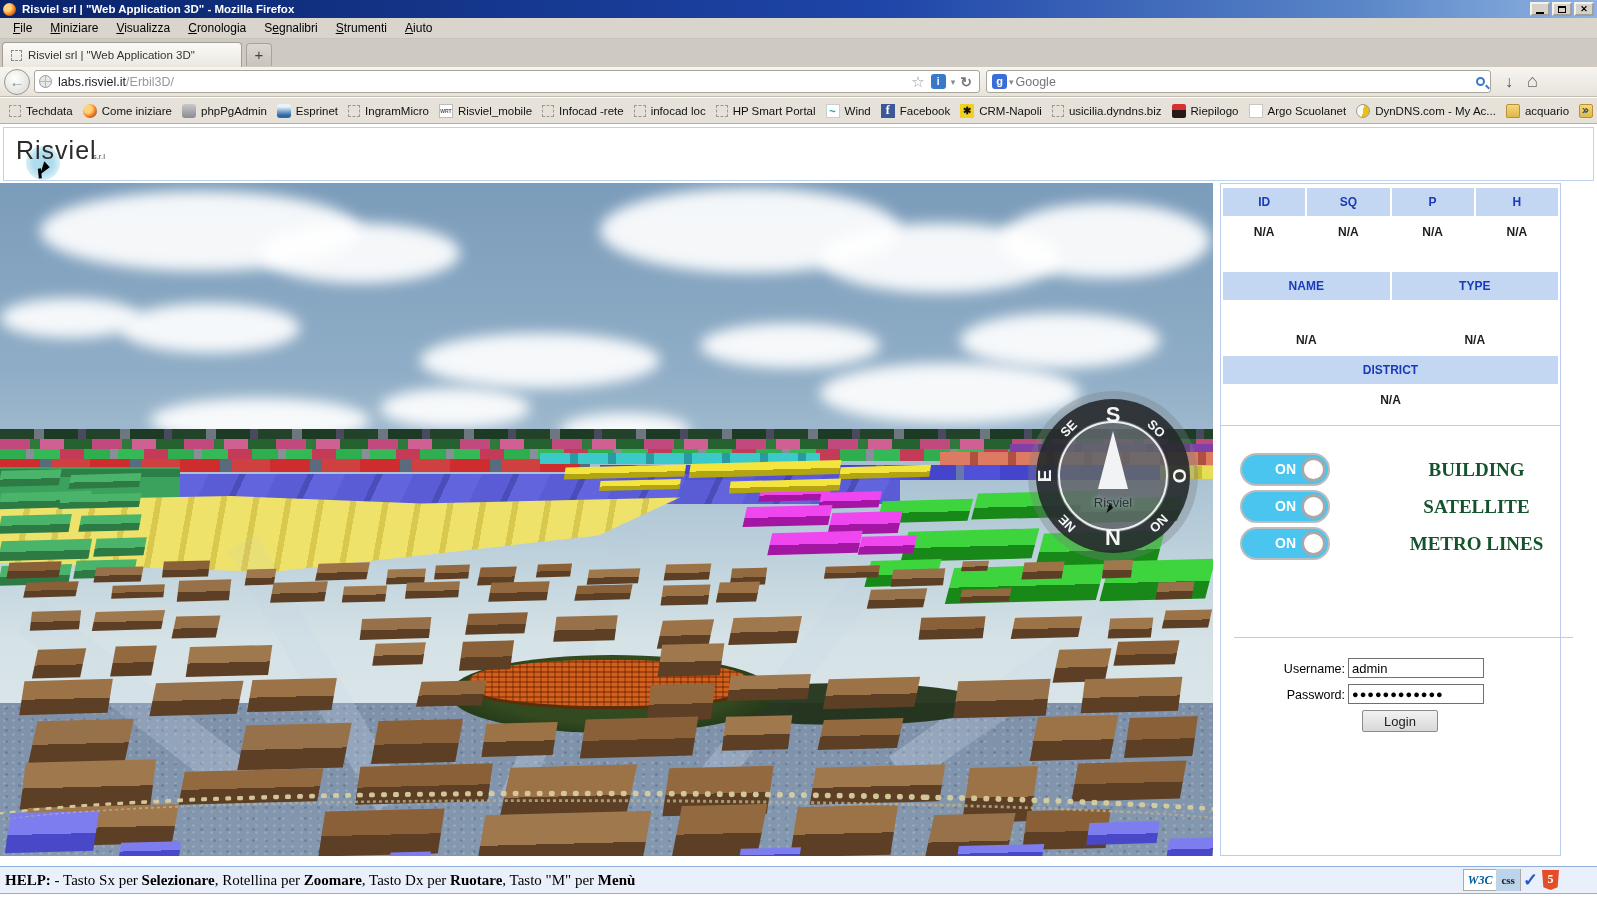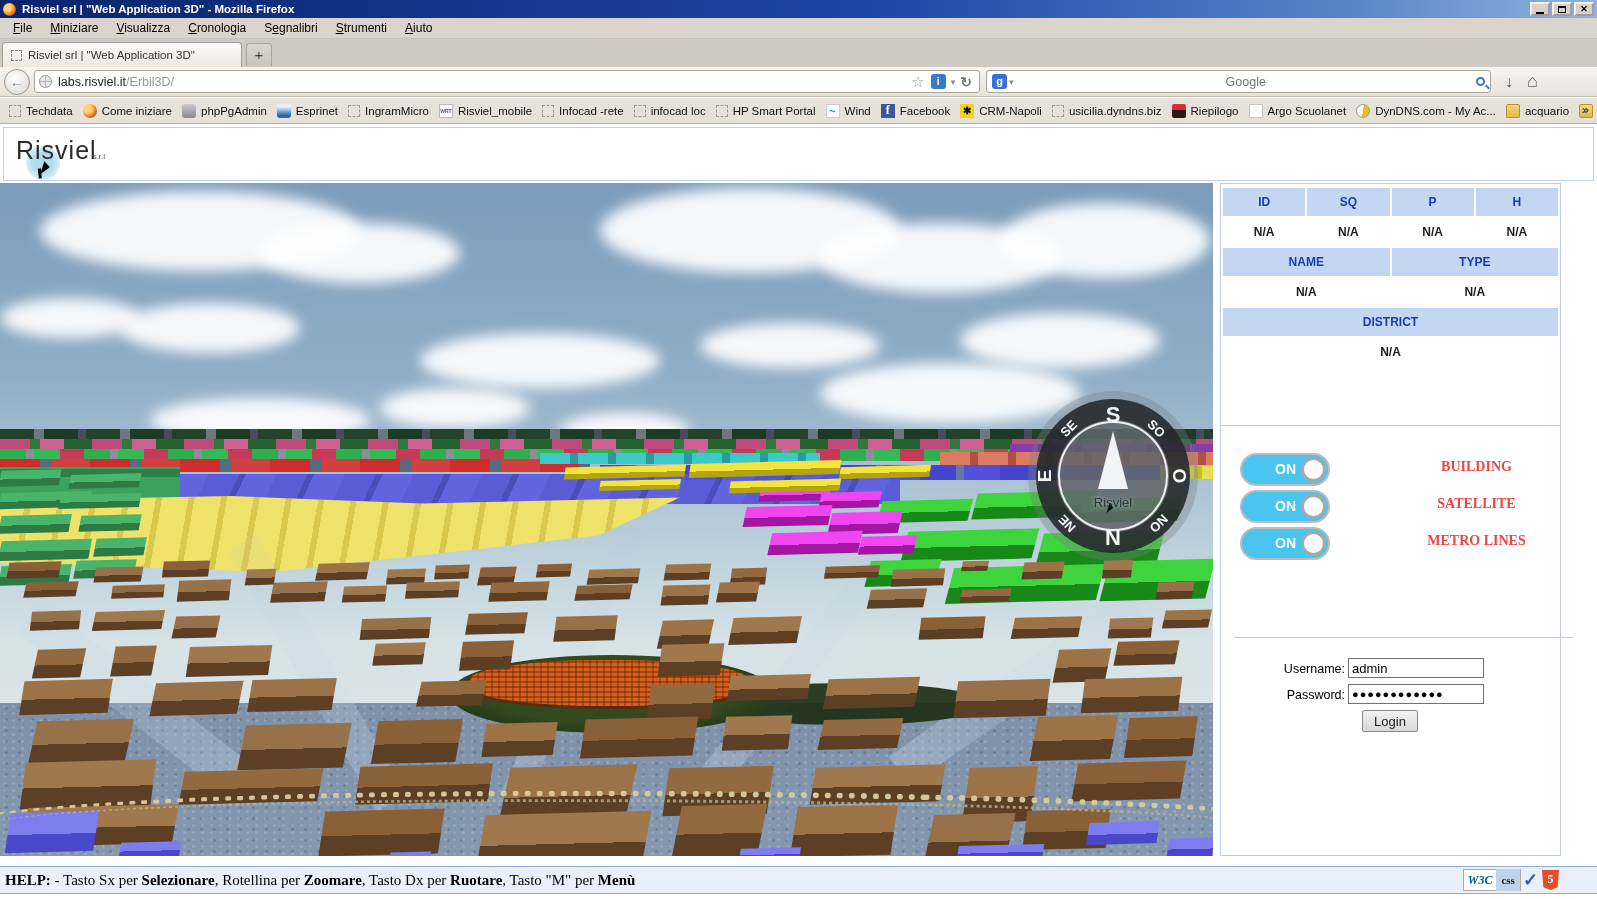--- a/index.html
+++ b/index.html
@@ -53,21 +53,21 @@
   .star { font-size:15px; color:#999; margin:0 3px; }
   .info-chip { width:15px; height:15px; background:#3a78c8; border-radius:3px; color:#fff;
     font-size:10px; font-weight:bold; text-align:center; line-height:15px; margin:0 3px; }
   .dd { font-size:9px; color:#888; margin:0 2px; }
   .reload { font-size:14px; color:#777; font-weight:bold; margin:0 3px; }
   .searchbox { width:505px; height:23px; margin-left:6px; background:#fff; border:1px solid #aaa59b;
     border-radius:3px; display:flex; align-items:center; padding:0 5px; }
   .g-chip { width:15px; height:15px; background:#3a6fd8; border-radius:3px; color:#fff;
     font-size:11px; font-weight:bold; text-align:center; line-height:14px; flex:none; }
   .searchbox input { flex:1; border:none; outline:none; font-size:12.5px; color:#333;
-    font-family:"Liberation Sans",sans-serif; background:transparent;text-align:center; }
+    font-family:"Liberation Sans",sans-serif; background:transparent; }
   .mag { position:relative; width:9px; height:9px; border:2px solid #3a78c8; border-radius:50%; flex:none; }
   .mag::after { content:""; position:absolute; left:7px; top:7px; width:5px; height:2px;
     background:#3a78c8; transform:rotate(45deg); }
   .dl-ico { font-size:16px; font-weight:bold; color:#45586e; margin-left:14px; }
   .home-ico { font-size:18px; color:#6a6a6a; margin-left:14px; }
 
   .bmbar { position:absolute; left:0; top:98px; width:1597px; height:26px; background:#e6e2da;
     border-bottom:1px solid #b5b0a6; display:flex; align-items:center; padding-left:4px; overflow:hidden; }
   .bm { display:flex; align-items:center; padding:2px 5px; flex:none; }
   .bl { font-size:11.5px; color:#111; margin-left:5px; white-space:nowrap; }
@@ -165,40 +165,40 @@
   .sidebar { position:absolute; left:1220px; top:183px; width:341px; height:673px; background:#fff;
     border:1px solid #b9cdf0; }
   .sb-sec1 { position:absolute; left:0; top:0; width:339px; height:242px; border-bottom:1px solid #b9cdf0; }
   .sb-sec2 { position:absolute; left:13px; top:242px; width:339px; height:212px; border-bottom:1px solid #b9cdf0; }
   .sb-sec3 { position:absolute; left:0; top:454px; width:339px; height:217px; }
   .itable { display:grid; grid-template-columns:repeat(4,1fr); gap:2px; margin:4px 2px; }
   .ith { background:#c3d7f3; color:#1a3bb8; font-weight:bold; font-size:12px; text-align:center;
     padding:7px 0; }
   .itv { background:#fff; color:#1c1c1c; font-weight:bold; font-size:12px; text-align:center;
     padding:7px 0; }
-  .span2 { grid-column:span 2; } .span4 { grid-column:span 4; }
+  .span2 { grid-column:span 2;margin-top:24px; } .span4 { grid-column:span 4; }
 
   .toggle-row { position:absolute; left:0; width:339px; height:34px; }
   .tr1 { top:27px; } .tr2 { top:64px; } .tr3 { top:101px; }
   .toggle { position:absolute; left:6px; top:0; width:90px; height:33px; border-radius:17px;
     background:#49c5ef; border:2px solid #bcbcbc; }
   .toggle-on { position:absolute; right:32px; top:6px; color:#fff; font-weight:bold; font-size:14px; }
   .toggle-knob { position:absolute; right:2px; top:2px; width:25px; height:25px; border-radius:50%;
     background:#fff; border:3px solid #a8a8a8; }
   .layer-label { position:absolute; left:150px; top:6px; width:185px; text-align:center;
-    font-family:"Liberation Serif", serif; font-weight:bold; font-size:14px; color:#ef4444; }
+    font-family:"Liberation Serif", serif; font-weight:bold; font-size:19px; color:#14532d; }
 
   .login { position:absolute; left:0; top:20px; width:339px; }
   .l-row { position:absolute; left:0; width:339px; height:22px; }
   .lr1 { top:0; } .lr2 { top:26px; }
   .l-label { position:absolute; left:0; width:124px; text-align:right; font-size:12.5px; color:#000; top:4px; }
   .l-input { position:absolute; left:127px; top:0; width:136px; height:20px; border:1px solid #707070;
     font-size:13px; padding:1px 3px; font-family:"Liberation Sans",sans-serif; color:#000; background:#fff; }
   .l-pass { font-size:11px; letter-spacing:1px; font-weight:bold; }
-  .login-btn { position:absolute; left:141px; top:52px; width:56px; height:22px;
+  .login-btn { position:absolute; left:141px; top:52px; width:76px; height:22px;
     background:linear-gradient(#f2f2f2,#d8d8d8); border:1px solid #8a8a8a; border-radius:2px;
     font-size:13px; color:#222; font-family:"Liberation Sans",sans-serif; }
 
   
   .helpbar { position:absolute; left:0; top:866px; width:1597px; height:28px; background:#e9effb;
     border-top:1px solid #8fb0d8; border-bottom:1px solid #8fb0d8; display:flex; align-items:center;
     font-family:"Liberation Serif", serif; font-size:15px; color:#000; padding-left:5px; }
   .hb-b { font-weight:bold; white-space:pre; }
   .hb-n { white-space:pre; }
   .badges { position:absolute; right:38px; top:2px; display:flex; align-items:center; }

